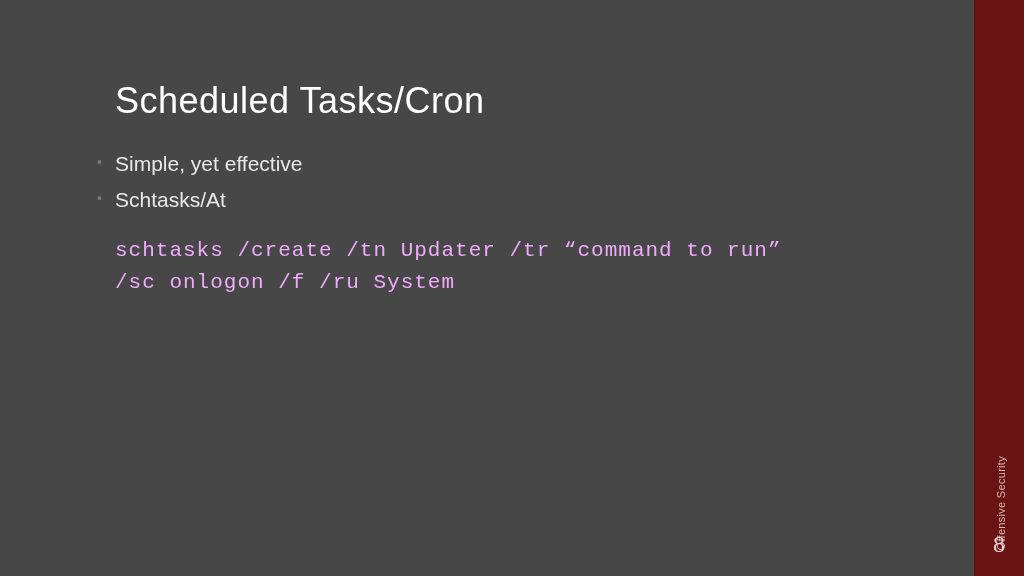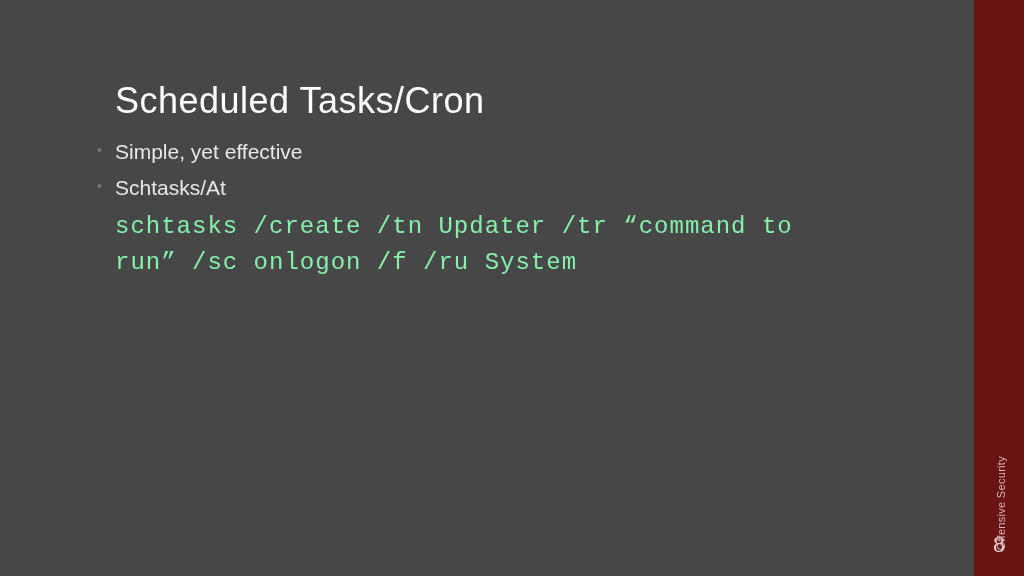--- a/index.html
+++ b/index.html
@@ -22,48 +22,48 @@
     }
     .sidebar {
       width: 50px;
       background: #6a1313;
       position: relative;
     }
     .slide-title {
       color: #ffffff;
       font-size: 36px;
       font-weight: 400;
-      margin-bottom: 12px;
+      margin-bottom: 24px;
       letter-spacing: 0.5px;
     }
     .bullets {
       list-style: none;
-      margin-bottom: 4px;
+      margin-bottom: 18px;
     }
     .bullets li {
       color: #e8e8e8;
       font-size: 21px;
       font-weight: 400;
       line-height: 1.7;
       position: relative;
       padding-left: 0;
     }
     .bullets li::before {
       content: "•";
       position: absolute;
       left: -18px;
       top: 0;
       color: #777;
       font-size: 14px;
       line-height: 2.4;
     }
     .code-block {
       font-family: "Courier New", Courier, monospace;
-      color: #86efac;
-      font-size: 24px;
+      color: #f0abfc;
+      font-size: 21px;
       line-height: 1.5;
       white-space: pre-wrap;
       letter-spacing: 1px;
       max-width: 720px;
     }
     .vertical-label {
       position: absolute;
       right: 17px;
       bottom: 120px;
       transform: rotate(-90deg);

